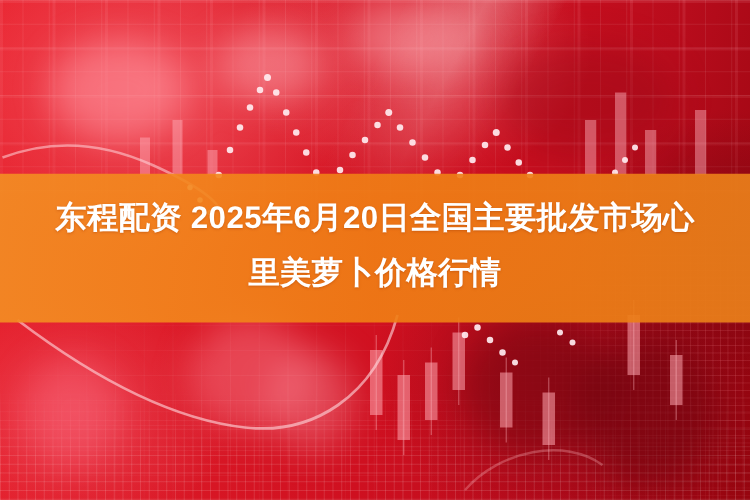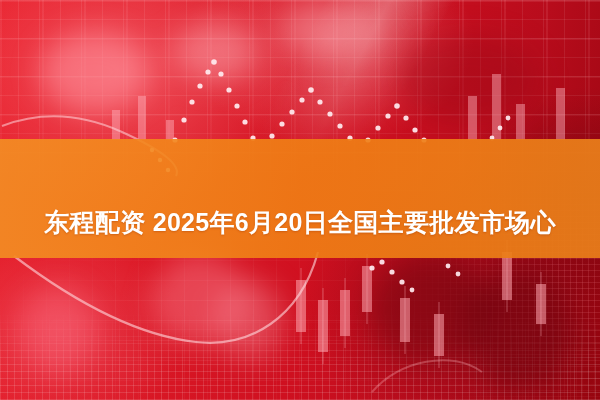--- a/index.html
+++ b/index.html
@@ -116,21 +116,20 @@
     top: 152px;
     width: 600px;
     text-align: center;
     color: #ffffff;
     font-size: 25px;
     font-weight: bold;
     line-height: 44px;
     letter-spacing: 0.3px;
     text-shadow: 0 1px 2px rgba(150,50,0,0.35);
     white-space: nowrap;
-    margin-top: 48px;
   }
   .title .line { display: block; }
 </style>
 </head>
 <body>
 
 <div id="banner">
 
   <div class="layer bg-base"></div>
 
@@ -231,15 +230,16 @@
     <path d="M 2 126 Q 60 104 122 132 T 176 176" fill="none" stroke="rgba(255,215,220,0.55)" stroke-width="2"></path>
     <path d="M 318 252 C 300 318, 250 348, 196 342 C 142 336, 80 306, 14 256" fill="none" stroke="rgba(255,220,225,0.60)" stroke-width="2.2"></path>
     <path d="M 372 392 C 400 360, 452 350, 482 372" fill="none" stroke="rgba(255,190,195,0.30)" stroke-width="2"></path>
   </svg>
 
   <div class="band"></div>
   <div class="band-sheen"></div>
 
   <div class="title">
     <span class="line">东程配资 2025年6月20日全国主要批发市场心</span>
+    <span class="line">里美萝卜价格行情</span>
   </div>
 
 </div>
 
 </body></html>

